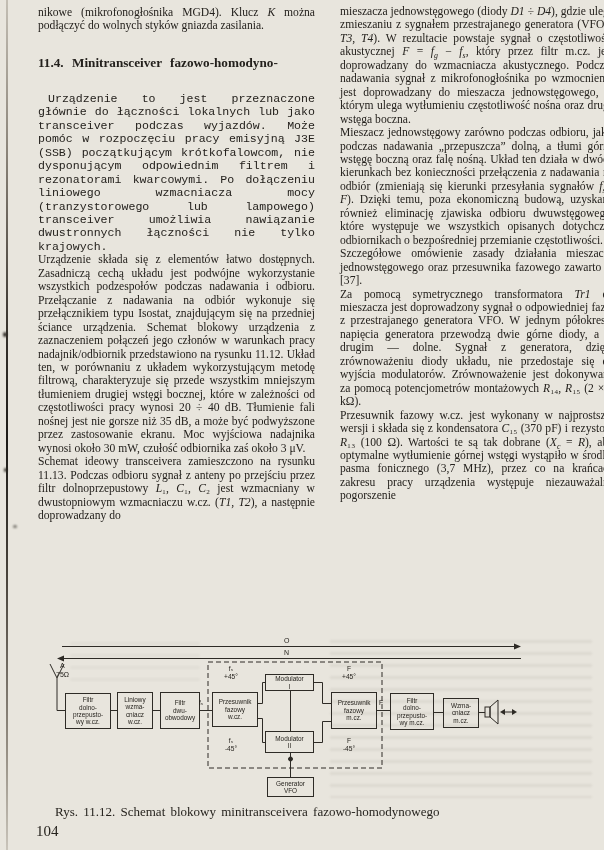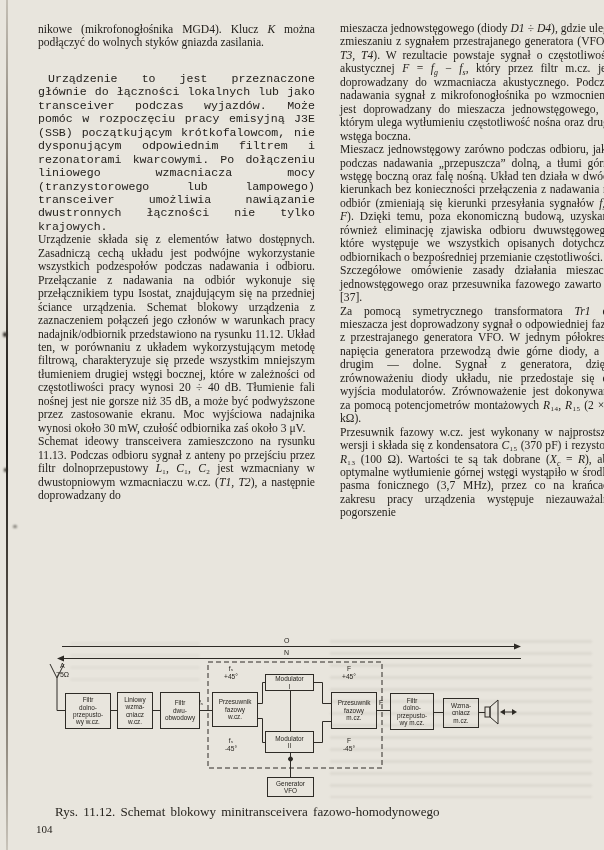--- a/index.html
+++ b/index.html
@@ -6,21 +6,21 @@
   body{
     width:604px;height:850px;position:relative;overflow:hidden;
     background:radial-gradient(ellipse at 45% 35%, #eeebe4 0%, #e8e5dd 55%, #ded bd2 100%);
     background-color:#e8e5dd;
     font-family:"Liberation Serif", serif;
     color:#24211d;
   }
   .scan-edge{position:absolute;left:6px;top:0;width:2px;height:850px;
     background:linear-gradient(180deg,#c3beb4 0%,#8a8378 18%,#35302a 40%,#1e1b17 52%,#4a443c 68%,#948d82 88%,#c9c4ba 100%);}
   .smudge{position:absolute;border-radius:50%;background:#2a261f;filter:blur(1px);}
-  .col{position:absolute;top:6px;font-size:11.6px;line-height:13.45px;text-align:justify;margin-top:17px;}
+  .col{position:absolute;top:6px;font-size:11.6px;line-height:13.45px;text-align:justify;}
   .col p{margin:0;}
   #left-col{left:38px;width:277px;}
   #right-col{left:340px;top:5px;width:274px;}
   .indent{text-indent:10px;font-family:Liberation Mono, monospace;}
   .heading{font-weight:bold;font-size:13.2px;line-height:15px;margin:22px 0 22px 0;text-align:left;}
   .heading .h-line1{word-spacing:5px;}
   .heading .h-line2{padding-left:37px;word-spacing:4px;}
   i{font-style:italic;}
   sub{font-size:68%;line-height:0;}
   
@@ -29,37 +29,38 @@
   .blk{position:absolute;border:1px solid #2e2b26;box-sizing:border-box;
     display:flex;align-items:center;justify-content:center;text-align:center;
     font-family:"Liberation Sans","DejaVu Sans",sans-serif;font-size:6.4px;line-height:7.4px;
     white-space:pre-line;color:#26231e;}
   .dlabel{position:absolute;font-family:"Liberation Sans","DejaVu Sans",sans-serif;
     font-size:7px;line-height:8px;color:#26231e;}
   .phase{width:34px;text-align:center;white-space:pre-line;font-size:6.6px;}
   .wire-label{font-size:6.6px;}
   #caption{position:absolute;left:55px;top:804px;width:480px;font-size:13px;
     word-spacing:2px;color:#26231e;}
-  #page-number{position:absolute;left:36px;top:823px;font-size:11px;color:#26231e;}
+  #page-number{position:absolute;left:36px;top:823px;font-size:15px;color:#26231e;}
   .bleed{position:absolute;filter:blur(1.3px);opacity:.55;pointer-events:none;}
   .bleed-lines{background:repeating-linear-gradient(180deg, rgba(96,90,78,.16) 0px, rgba(96,90,78,.16) 3px, rgba(0,0,0,0) 3px, rgba(0,0,0,0) 12px);}
 </style>
 </head>
 <body>
 
 <div class="scan-edge"></div>
 <div class="smudge" style="left:3px;top:332px;width:4px;height:5px;"></div>
 <div class="smudge" style="left:4px;top:468px;width:3px;height:4px;"></div>
 <div class="smudge" style="left:13px;top:525px;width:4px;height:3px;opacity:.6;"></div>
 <div class="bleed bleed-lines" style="left:330px;top:640px;width:262px;height:158px;"></div>
 <div class="bleed bleed-lines" style="left:70px;top:642px;width:130px;height:46px;opacity:.3;"></div>
 
 <div class="col" id="left-col">
   <p>nikowe (mikrofonogłośnika MGD4). Klucz <i>K</i> można podłączyć do wolnych styków gniazda zasilania.</p>
   <div class="heading">
+    <div class="h-line1">11.4. Minitransceiver fazowo-homodyno-</div>
   </div>
   <p class="indent">Urządzenie to jest przeznaczone głównie do łączności lokalnych lub jako transceiver podczas wyjazdów. Może pomóc w rozpoczęciu pracy emisyjną J3E (SSB) początkującym krótkofalowcom, nie dysponującym odpowiednim filtrem i rezonatorami kwarcowymi. Po dołączeniu liniowego wzmacniacza mocy (tranzystorowego lub lampowego) transceiver umożliwia nawiązanie dwustronnych łączności nie tylko krajowych.</p>
   <p>Urządzenie składa się z elementów łatwo dostępnych. Zasadniczą cechą układu jest podwójne wykorzystanie wszystkich podzespołów podczas nadawania i odbioru. Przełączanie z nadawania na odbiór wykonuje się przełącznikiem typu Isostat, znajdującym się na przedniej ściance urządzenia. Schemat blokowy urządzenia z zaznaczeniem połączeń jego członów w warunkach pracy nadajnik/odbiornik przedstawiono na rysunku 11.12. Układ ten, w porównaniu z układem wykorzystującym metodę filtrową, charakteryzuje się przede wszystkim mniejszym tłumieniem drugiej wstęgi bocznej, które w zależności od częstotliwości pracy wynosi 20 ÷ 40 dB. Tłumienie fali nośnej jest nie gorsze niż 35 dB, a może być podwyższone przez zastosowanie ekranu. Moc wyjściowa nadajnika wynosi około 30 mW, czułość odbiornika zaś około 3 μV.</p>
   <p>Schemat ideowy transceivera zamieszczono na rysunku 11.13. Podczas odbioru sygnał z anteny po przejściu przez filtr dolnoprzepustowy <i>L</i>₁, <i>C</i>₁, <i>C</i>₂ jest wzmacniany w dwustopniowym wzmacniaczu w.cz. (<i>T1</i>, <i>T2</i>), a następnie doprowadzany do</p>
 </div>
 
 <div class="col" id="right-col">
   <p>mieszacza jednowstęgowego (diody <i>D1 ÷ D4</i>), gdzie ulega zmieszaniu z sygnałem przestrajanego generatora (VFO – <i>T3</i>, <i>T4</i>). W rezultacie powstaje sygnał o częstotliwości akustycznej <i>F</i> = <i>f<sub>g</sub></i> − <i>f<sub>s</sub></i>, który przez filtr m.cz. jest doprowadzany do wzmacniacza akustycznego. Podczas nadawania sygnał z mikrofonogłośnika po wzmocnieniu jest doprowadzany do mieszacza jednowstęgowego, w którym ulega wytłumieniu częstotliwość nośna oraz druga wstęga boczna.</p>
   <p>Mieszacz jednowstęgowy zarówno podczas odbioru, jak i podczas nadawania „przepuszcza” dolną, a tłumi górną wstęgę boczną oraz falę nośną. Układ ten działa w dwóch kierunkach bez konieczności przełączenia z nadawania na odbiór (zmieniają się kierunki przesyłania sygnałów <i>f<sub>s</sub></i> i <i>F</i>). Dzięki temu, poza ekonomiczną budową, uzyskano również eliminację zjawiska odbioru dwuwstęgowego, które występuje we wszystkich opisanych dotychczas odbiornikach o bezpośredniej przemianie częstotliwości.</p>
   <p>Szczegółowe omówienie zasady działania mieszacza jednowstęgowego oraz przesuwnika fazowego zawarto w [37].</p>

